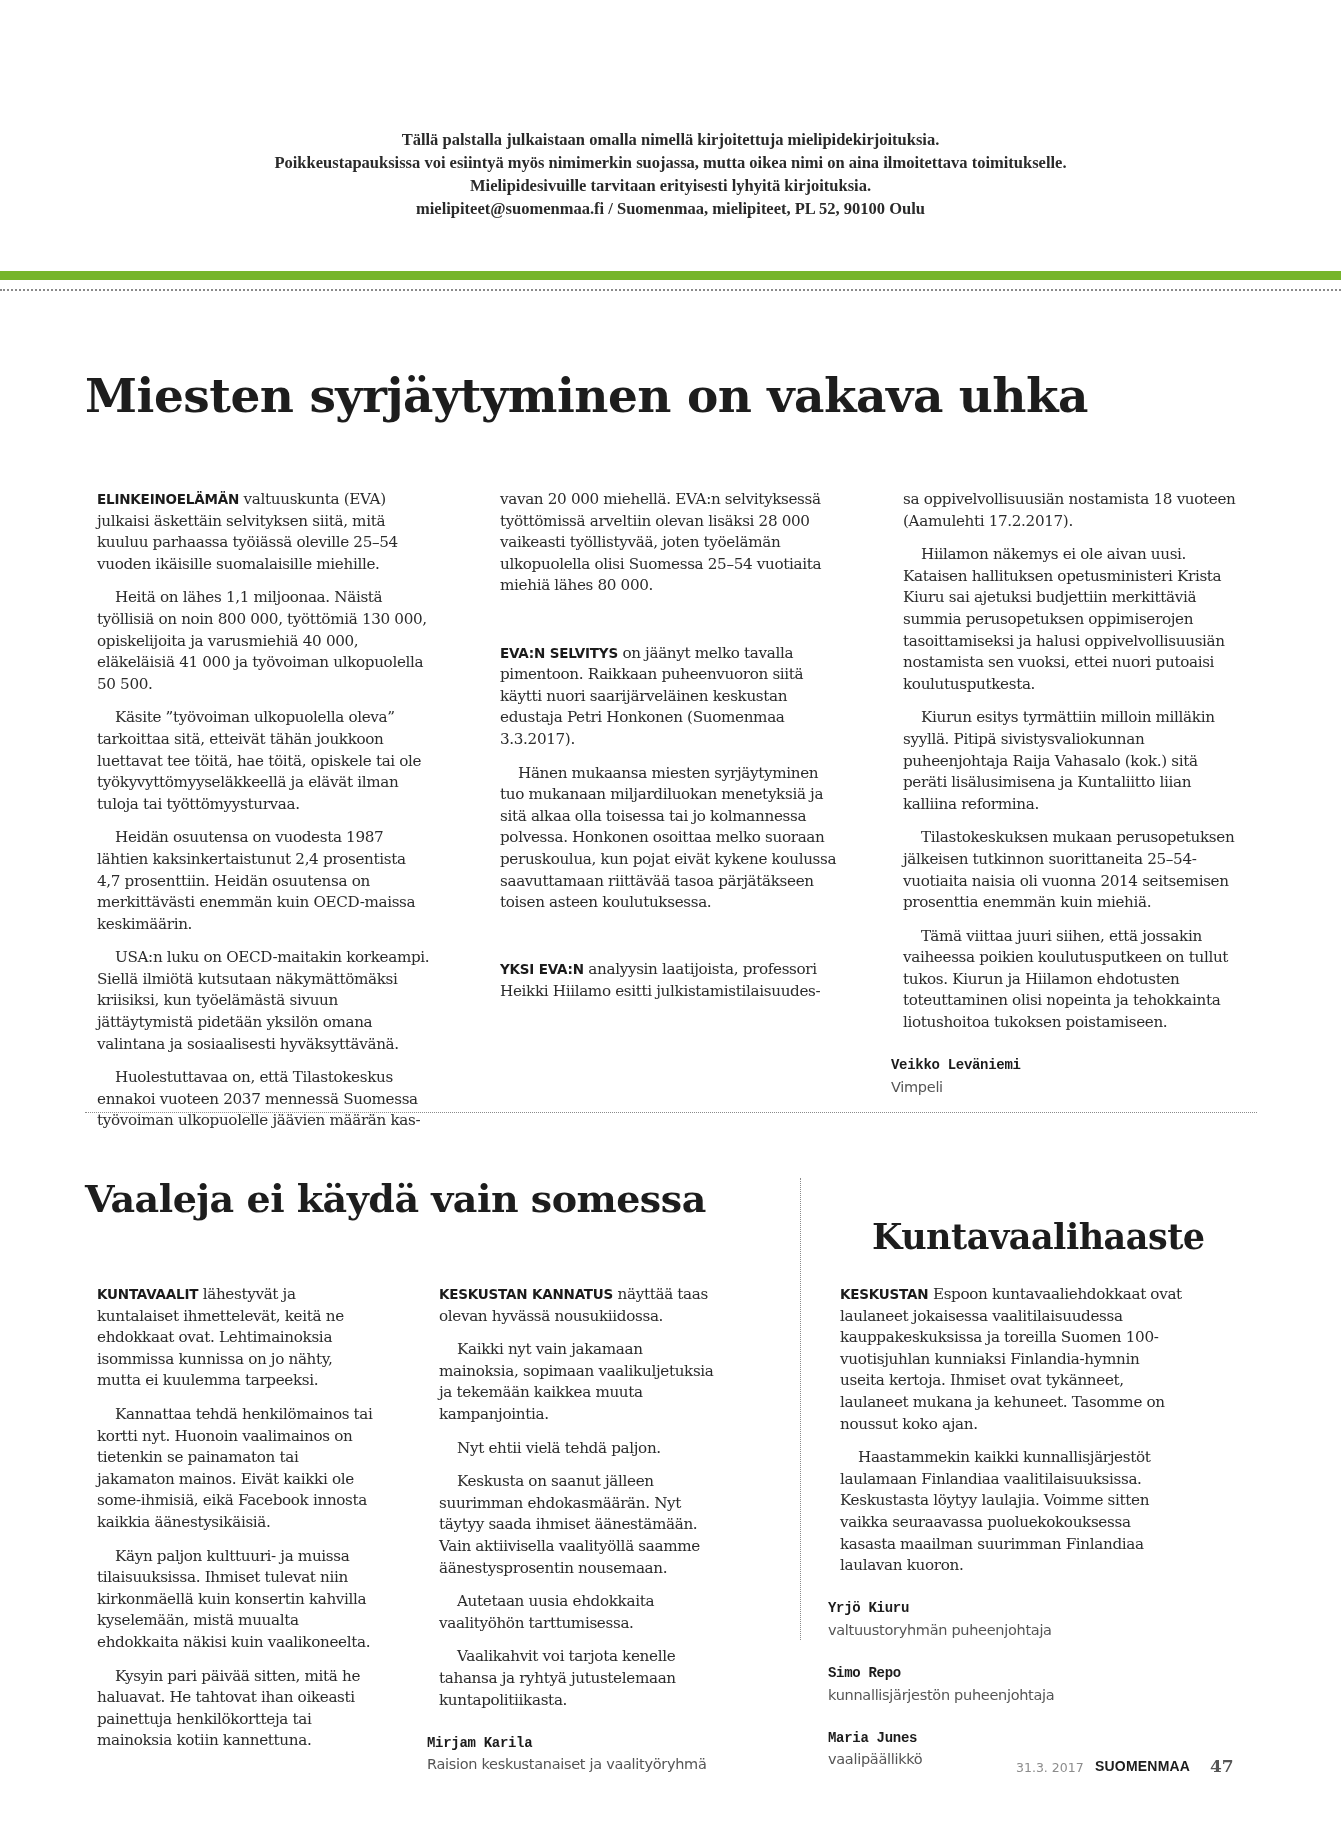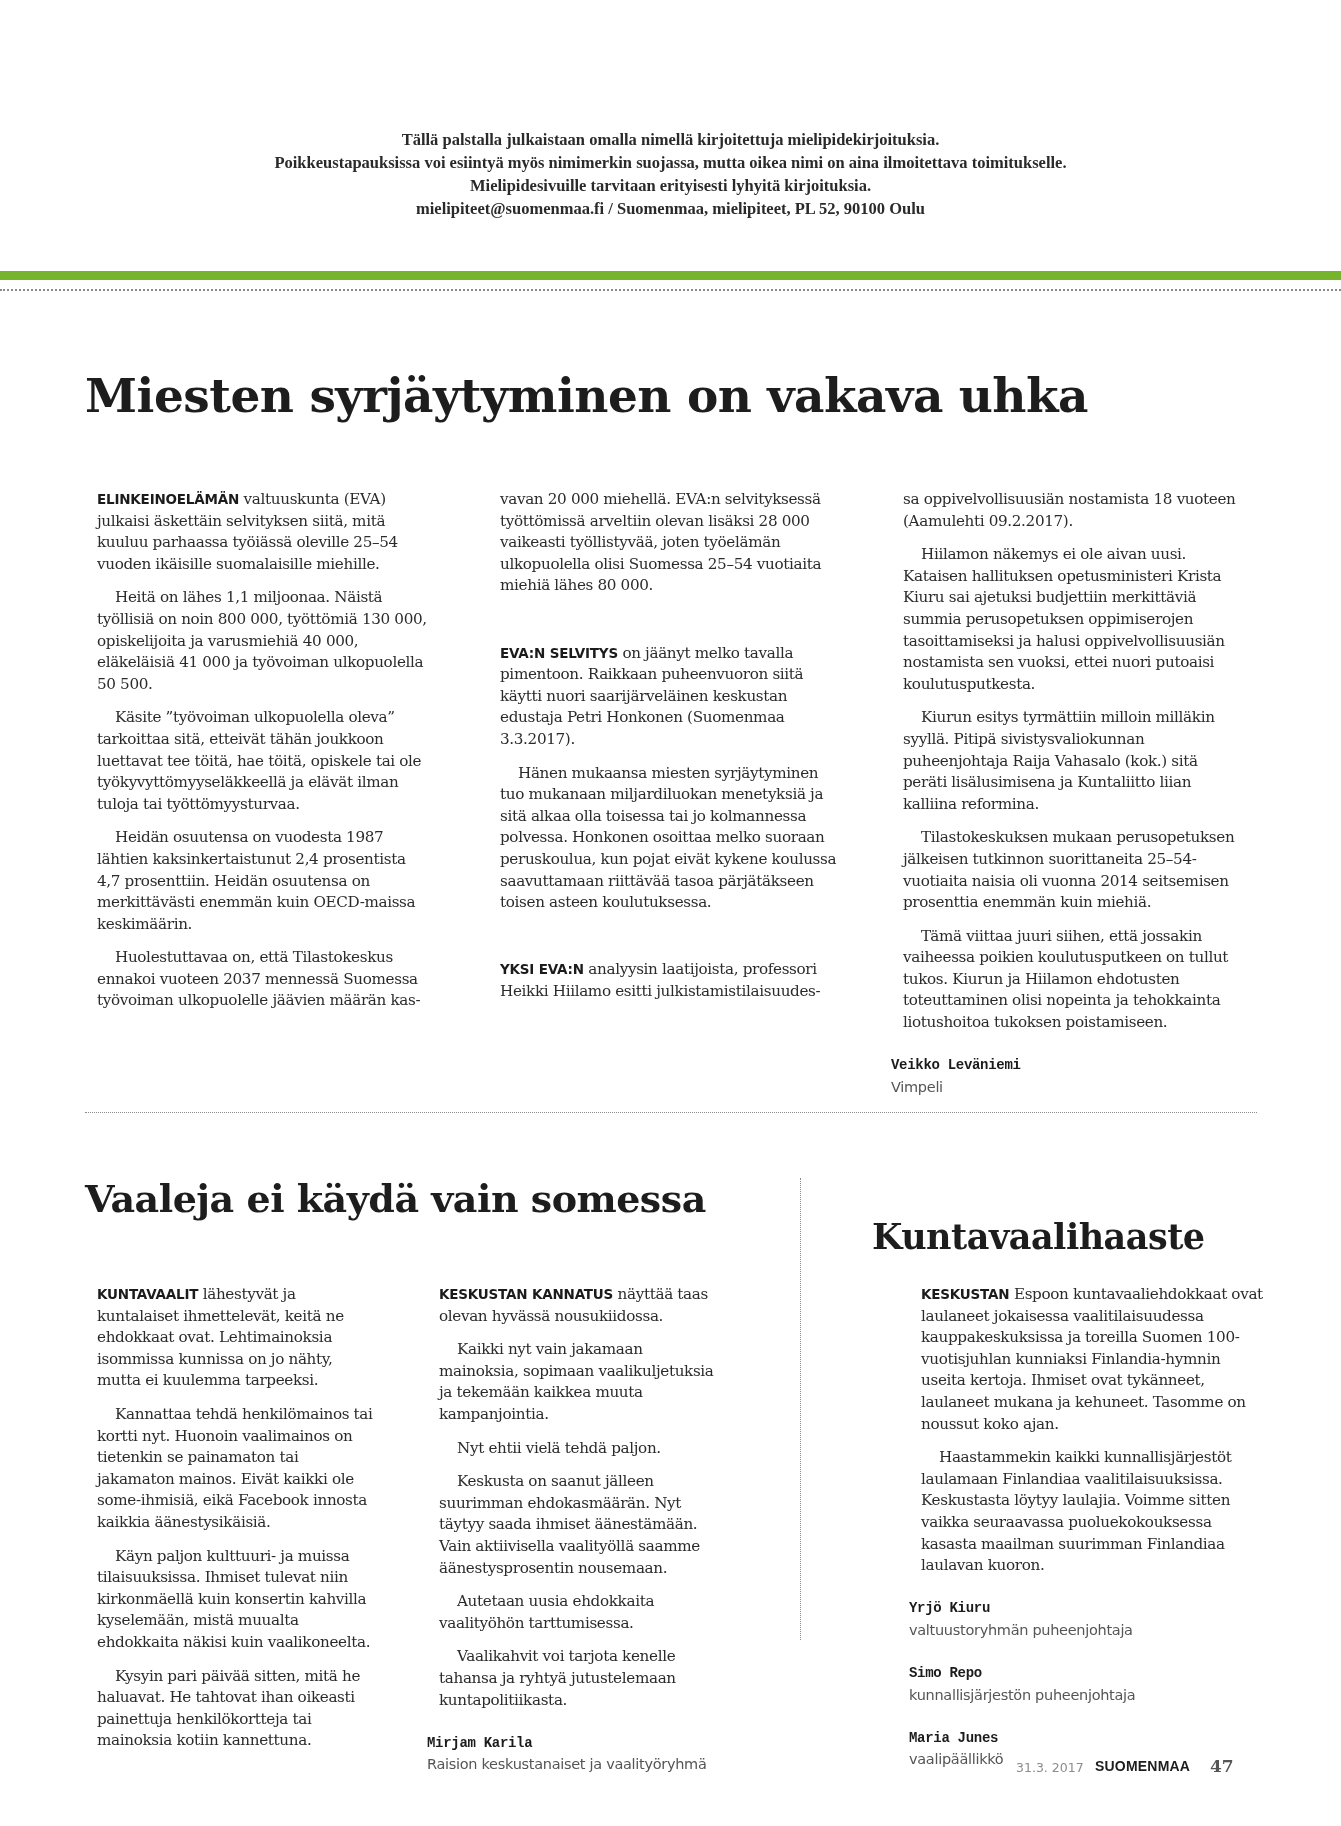--- a/index.html
+++ b/index.html
@@ -61,21 +61,21 @@
   }
   .sig-role {
     font-family: "DejaVu Sans", sans-serif; font-weight: normal;
     font-size: 14.5px; line-height: 21.6px; color: #555555; letter-spacing: -0.3px;
   }
   .c1 { left: 85px; top: 477px; width: 360px; }
   .c2 { left: 488px; top: 477px; width: 365px; }
   .c3 { left: 891px; top: 477px; width: 360px; }
   .c4 { left: 85px; top: 1272px; width: 300px; }
   .c5 { left: 427px; top: 1272px; width: 300px; }
-  .c6 { left: 909px; top: 1272px; width: 370px; }
+  .c6 { left: 828px; top: 1272px; width: 370px; }
 
   .footer {
     position: absolute; left: 1010px; top: 1756px; width: 220px; height: 24px;
     white-space: nowrap;
   }
   .footer .date {
     position: absolute; left: 6px; top: 4px;
     font-family: "DejaVu Sans", sans-serif; font-size: 12.5px; color: #8c8c8c;
   }
   .footer .brand {
@@ -101,34 +101,35 @@
 <div class="green-rule"></div>
 <div class="dot-rule-top"></div>
 
 <h1 class="headline h-main">Miesten syrjäytyminen on vakava uhka</h1>
 
 <div class="col c1">
   <p class="first"><span class="lead">ELINKEINOELÄMÄN</span><span> valtuuskunta (EVA) julkaisi äskettäin selvityksen siitä, mitä kuuluu parhaassa työiässä oleville 25–54 vuoden ikäisille suomalaisille miehille.</span></p>
   <p>Heitä on lähes 1,1 miljoonaa. Näistä työllisiä on noin 800 000, työttömiä 130 000, opiskelijoita ja varusmiehiä 40 000, eläkeläisiä 41 000 ja työvoiman ulkopuolella 50 500.</p>
   <p>Käsite ”työvoiman ulkopuolella oleva” tarkoittaa sitä, etteivät tähän joukkoon luettavat tee töitä, hae töitä, opiskele tai ole työkyvyttömyyseläkkeellä ja elävät ilman tuloja tai työttömyysturvaa.</p>
   <p>Heidän osuutensa on vuodesta 1987 lähtien kaksinkertaistunut 2,4 prosentista 4,7 prosenttiin. Heidän osuutensa on merkittävästi enemmän kuin OECD-maissa keskimäärin.</p>
+  <p>USA:n luku on OECD-maitakin korkeampi. Siellä ilmiötä kutsutaan näkymättömäksi kriisiksi, kun työelämästä sivuun jättäytymistä pidetään yksilön omana valintana ja sosiaalisesti hyväksyttävänä.</p>
   <p>Huolestuttavaa on, että Tilastokeskus ennakoi vuoteen 2037 mennessä Suomessa työvoiman ulkopuolelle jäävien määrän kas-</p>
 </div>
 
 <div class="col c2">
   <p class="cont">vavan 20 000 miehellä. EVA:n selvityksessä työttömissä arveltiin olevan lisäksi 28 000 vaikeasti työllistyvää, joten työelämän ulkopuolella olisi Suomessa 25–54 vuotiaita miehiä lähes 80 000.</p>
   <div class="gap"></div>
   <p class="first"><span class="lead">EVA:N SELVITYS</span><span> on jäänyt melko tavalla pimentoon. Raikkaan puheenvuoron siitä käytti nuori saarijärveläinen keskustan edustaja Petri Honkonen (Suomenmaa 3.3.2017).</span></p>
   <p>Hänen mukaansa miesten syrjäytyminen tuo mukanaan miljardiluokan menetyksiä ja sitä alkaa olla toisessa tai jo kolmannessa polvessa. Honkonen osoittaa melko suoraan peruskoulua, kun pojat eivät kykene koulussa saavuttamaan riittävää tasoa pärjätäkseen toisen asteen koulutuksessa.</p>
   <div class="gap"></div>
   <p class="first"><span class="lead">YKSI EVA:N</span><span> analyysin laatijoista, professori Heikki Hiilamo esitti julkistamistilaisuudes-</span></p>
 </div>
 
 <div class="col c3">
-  <p class="cont">sa oppivelvollisuusiän nostamista 18 vuoteen (Aamulehti 09.2.2017).</p>
+  <p class="cont">sa oppivelvollisuusiän nostamista 18 vuoteen (Aamulehti 17.2.2017).</p>
   <p>Hiilamon näkemys ei ole aivan uusi. Kataisen hallituksen opetusministeri Krista Kiuru sai ajetuksi budjettiin merkittäviä summia perusopetuksen oppimiserojen tasoittamiseksi ja halusi oppivelvollisuusiän nostamista sen vuoksi, ettei nuori putoaisi koulutusputkesta.</p>
   <p>Kiurun esitys tyrmättiin milloin milläkin syyllä. Pitipä sivistysvaliokunnan puheenjohtaja Raija Vahasalo (kok.) sitä peräti lisälusimisena ja Kuntaliitto liian kalliina reformina.</p>
   <p>Tilastokeskuksen mukaan perusopetuksen jälkeisen tutkinnon suorittaneita 25–54-vuotiaita naisia oli vuonna 2014 seitsemisen prosenttia enemmän kuin miehiä.</p>
   <p>Tämä viittaa juuri siihen, että jossakin vaiheessa poikien koulutusputkeen on tullut tukos. Kiurun ja Hiilamon ehdotusten toteuttaminen olisi nopeinta ja tehokkainta liotushoitoa tukoksen poistamiseen.</p>
   <div class="sig">
     <div class="sig-name">Veikko Leväniemi</div>
     <div class="sig-role">Vimpeli</div>
   </div>
 </div>
 

